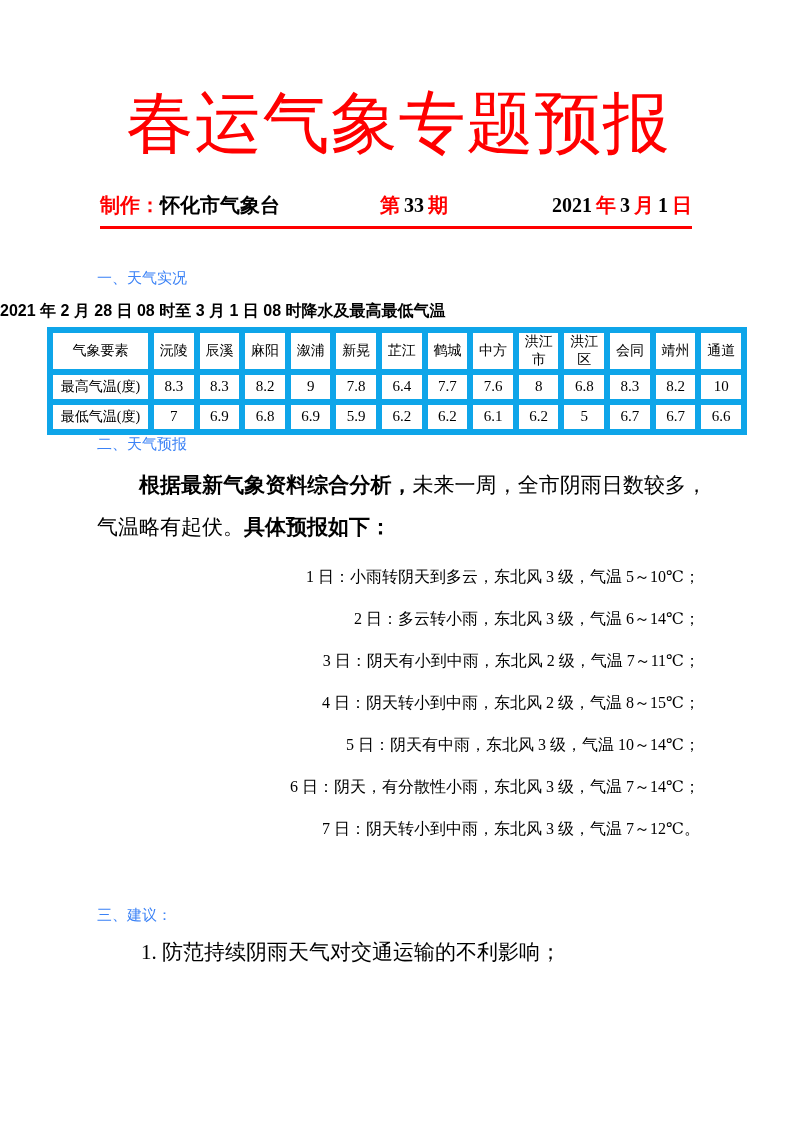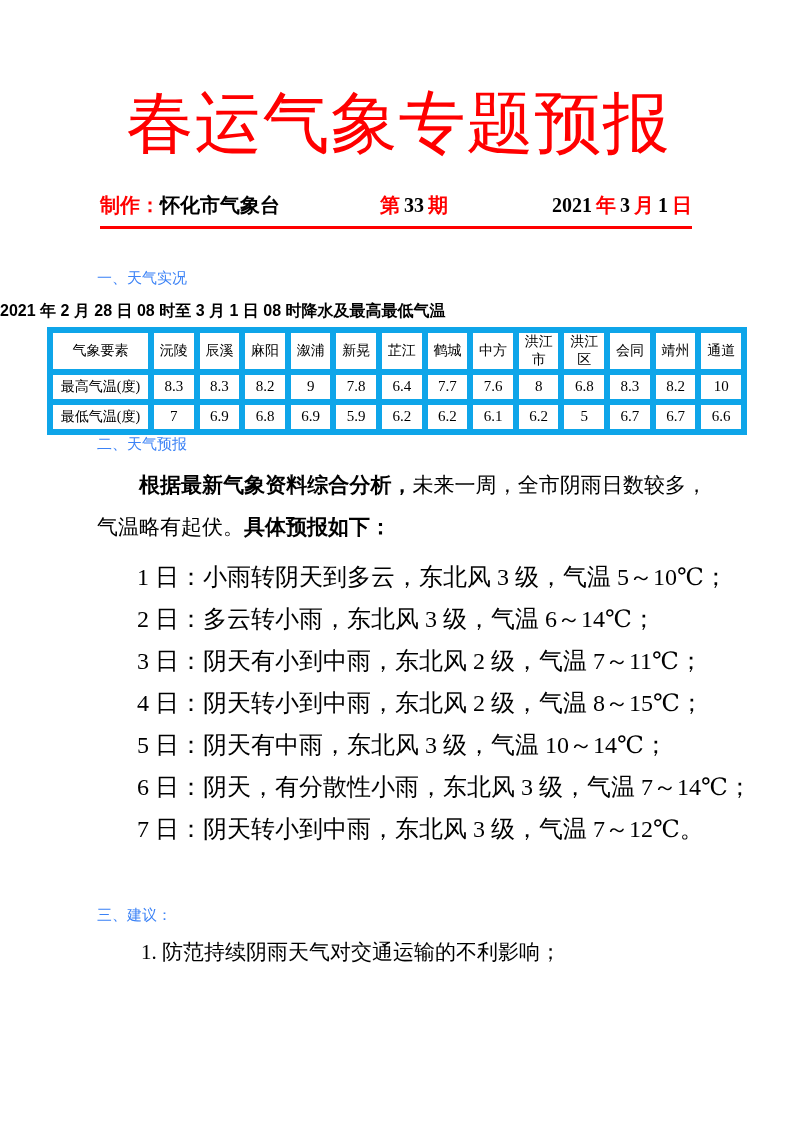--- a/index.html
+++ b/index.html
@@ -112,23 +112,24 @@
     text-align: justify;
     width: 610px;
   }
   .intro .bold-sans {
     font-family: "Liberation Sans", "DejaVu Sans", sans-serif;
     font-weight: bold;
   }
   .forecast { margin-top: 8px; }
   .fline {
     padding-left: 40px;
-    font-size: 24px;
+    font-size: 16px;
     line-height: 42px;
     white-space: nowrap;
+    text-align: right;
   }
 
   
   #sec3-heading { margin-top: 56px; }
   .suggest-item {
     margin-top: 6px;
     padding-left: 44px;
     font-size: 21px;
     line-height: 42px;
     white-space: nowrap;

